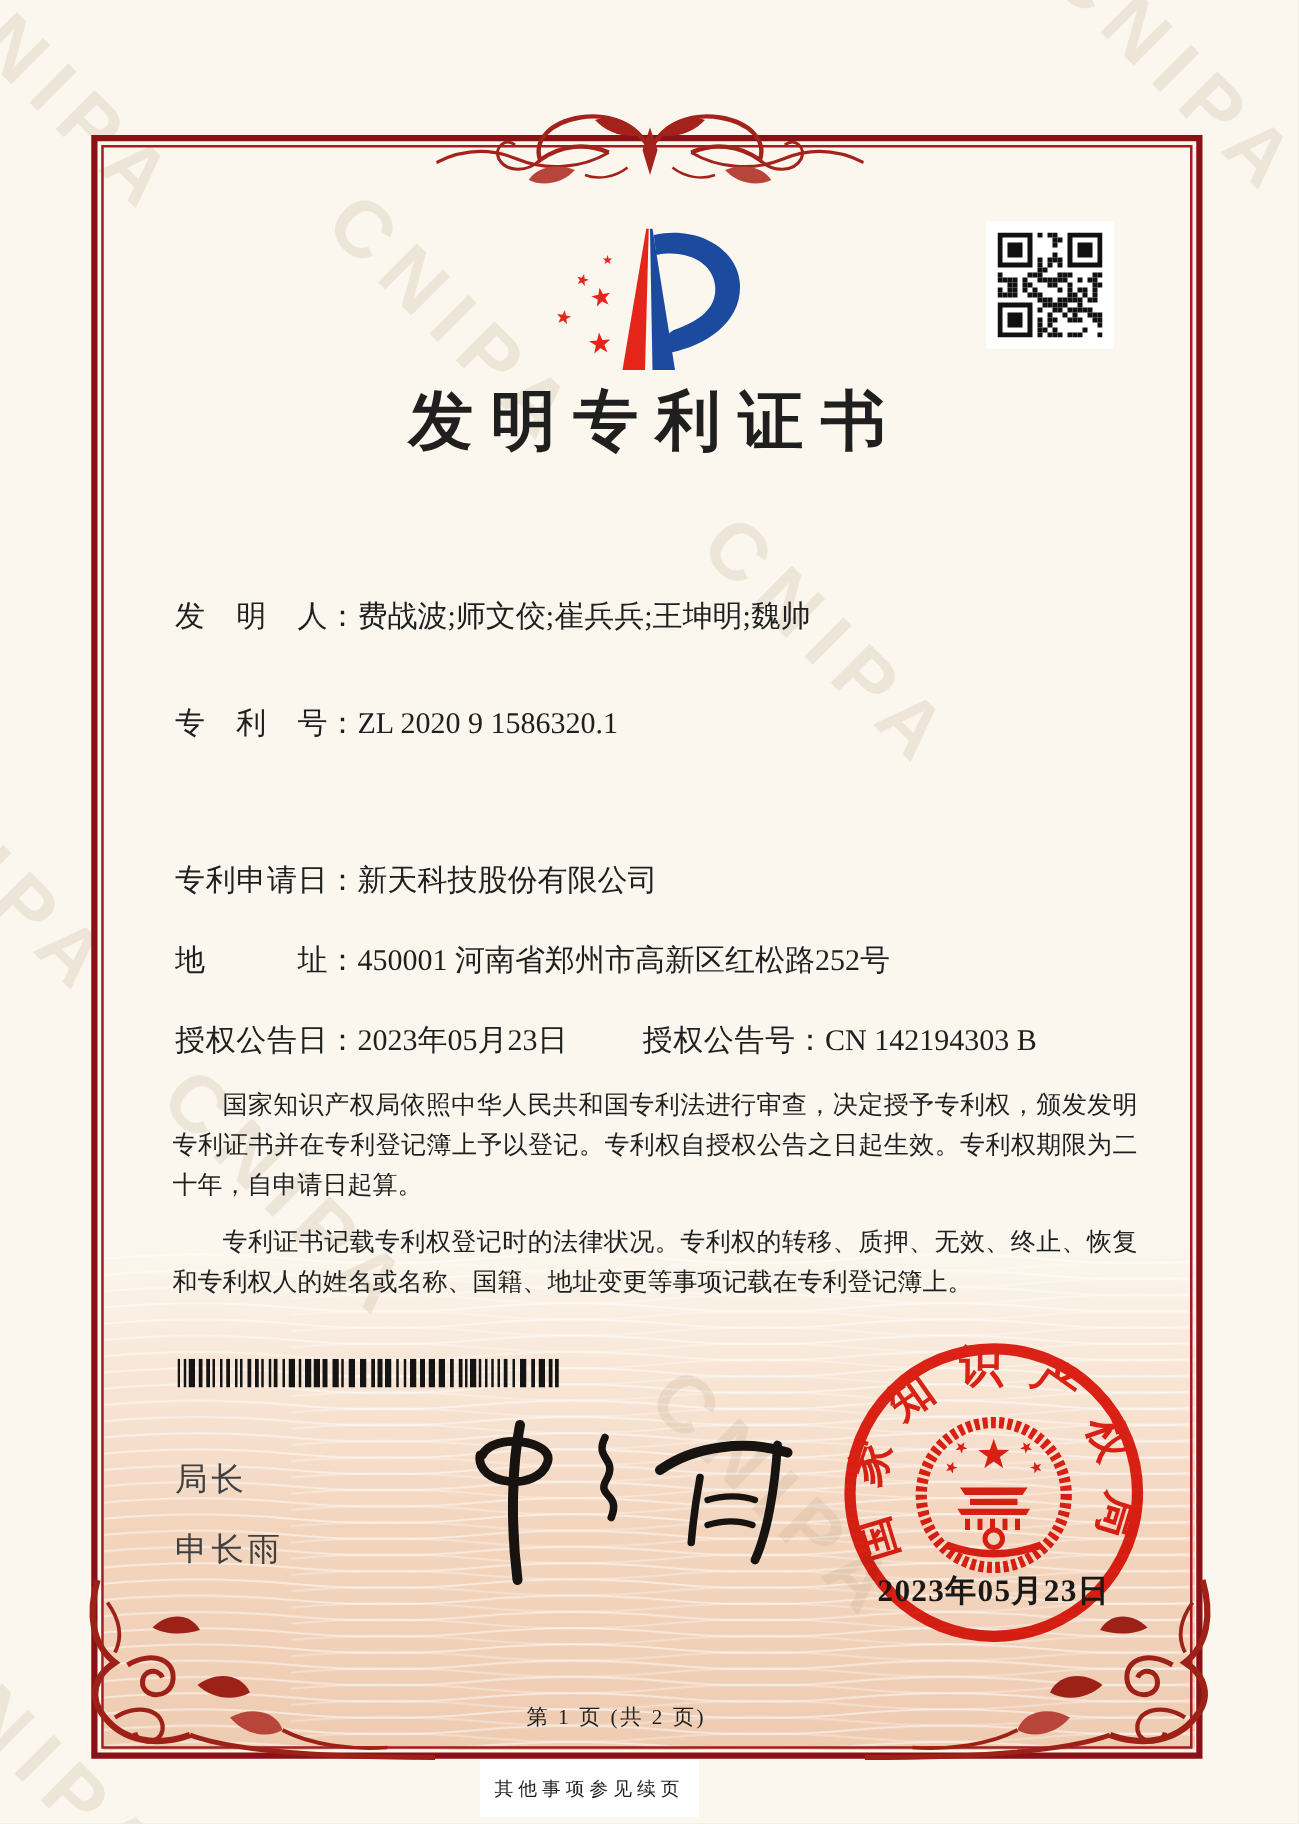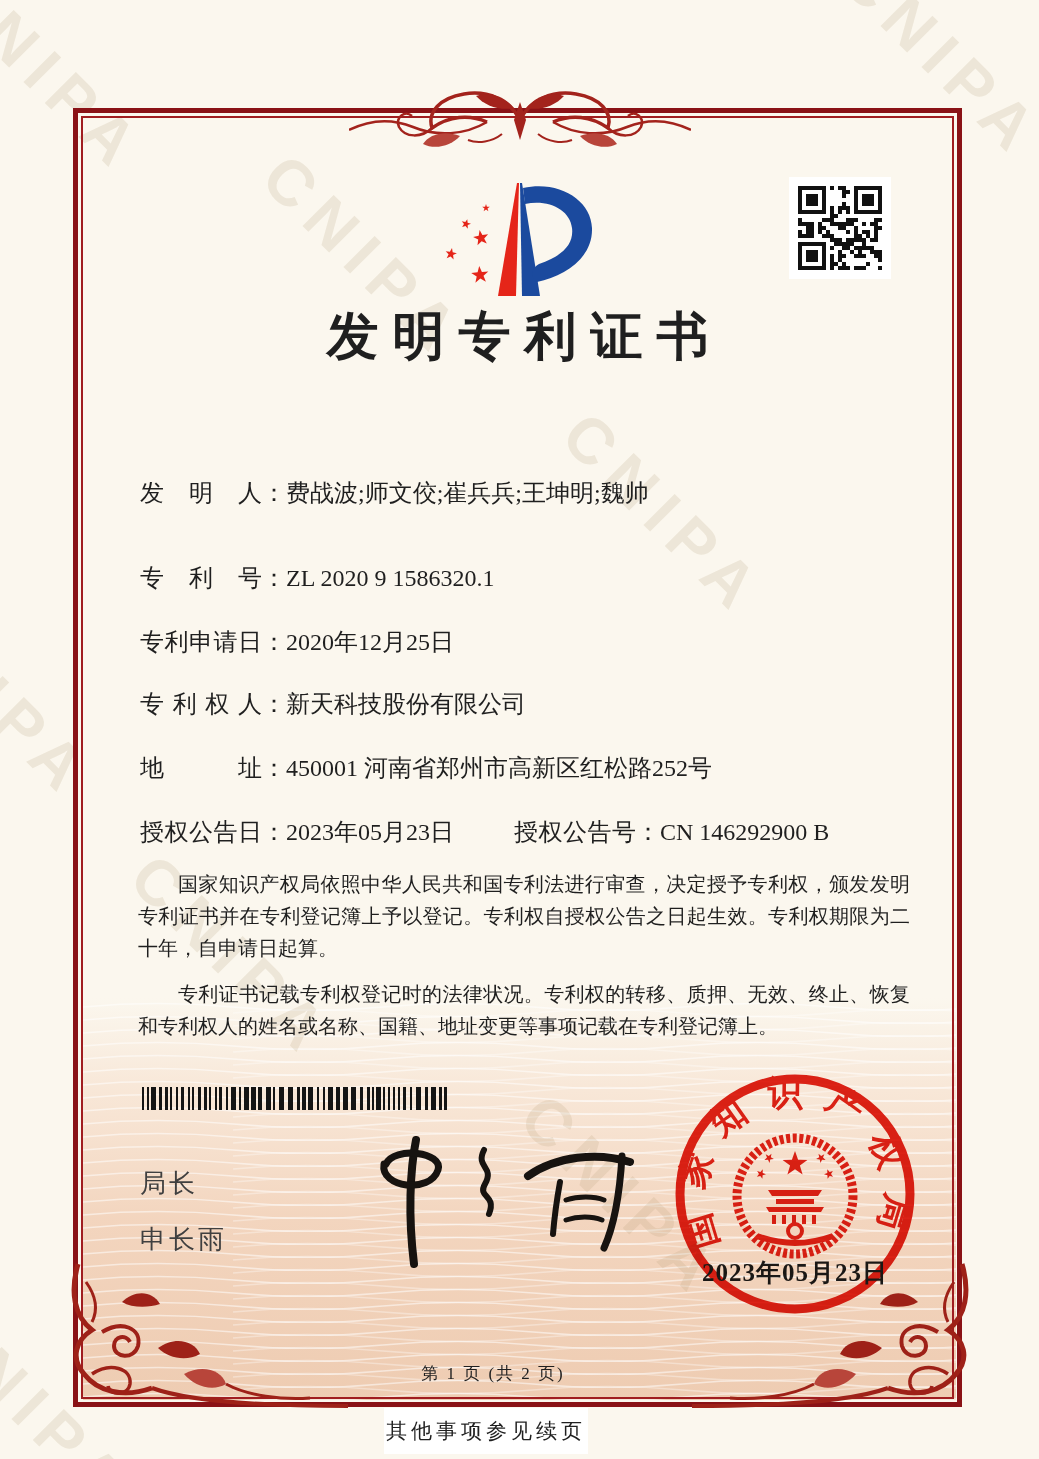--- a/index.html
+++ b/index.html
@@ -54,23 +54,23 @@
   .signoff{position:absolute;left:140px;font-family:"Liberation Sans","DejaVu Sans",sans-serif;
            font-size:26px;letter-spacing:3px;color:#404040;}
   .so1{top:1166px}.so2{top:1222px}
   .sig{position:absolute;left:298px;top:1128px;width:362px;height:146px;}
 
   .seal{position:absolute;left:669px;top:1068px;width:252px;height:252px;mix-blend-mode:multiply;}
 
   .page-num{position:absolute;left:0;top:1362px;width:986px;text-align:center;
             font-size:17px;letter-spacing:2px;}
 
-  .footer-box{position:absolute;left:384px;top:1408px;width:204px;height:46px;background:#ffffff;
+  .footer-box{position:absolute;left:384px;top:1408px;width:175px;height:46px;background:#ffffff;
               display:flex;align-items:center;justify-content:center;
-              font-size:21px;letter-spacing:4px;}
+              font-size:15px;letter-spacing:4px;}
 </style>
 </head>
 <body>
 
 <div class="page">
 
   <div class="band">
     <svg width="873" height="402" viewBox="0 0 873 402" preserveAspectRatio="none">
       <defs>
         <linearGradient id="peach" x1="0" y1="0" x2="0" y2="1">
@@ -299,33 +299,30 @@
   </div>
 
   <div class="title">发明专利证书</div>
 
   <div class="row r2">
     <span class="flabel">发明人</span><span class="fcolon">：</span><span class="fvalue">费战波;师文佼;崔兵兵;王坤明;魏帅</span>
   </div>
   <div class="row r3">
     <span class="flabel">专利号</span><span class="fcolon">：</span><span class="fvalue">ZL 2020 9 1586320.1</span>
   </div>
-  <div class="row r4">
-    <span class="flabel">专利申请日</span><span class="fcolon">：</span><span class="fvalue">2020年12月25日</span>
-  </div>
   <div class="row r5">
-    <span class="flabel">专利权人</span><span class="fcolon">：</span><span class="fvalue">新天科技股份有限公司</span>
+    <span class="flabel">专利申请日</span><span class="fcolon">：</span><span class="fvalue">新天科技股份有限公司</span>
   </div>
   <div class="row r6">
     <span class="flabel">地址</span><span class="fcolon">：</span><span class="fvalue">450001 河南省郑州市高新区红松路252号</span>
   </div>
   <div class="row r7">
     <span class="flabel">授权公告日</span><span class="fcolon">：</span><span class="fvalue">2023年05月23日</span>
     <span class="grant2">
-      <span class="flabel">授权公告号</span><span class="fcolon">：</span><span class="fvalue">CN 146292900 B</span>
+      <span class="flabel">授权公告号</span><span class="fcolon">：</span><span class="fvalue">CN 142194303 B</span>
     </span>
   </div>
 
   <div class="paras">
     <p>国家知识产权局依照中华人民共和国专利法进行审查，决定授予专利权，颁发发明专利证书并在专利登记簿上予以登记。专利权自授权公告之日起生效。专利权期限为二十年，自申请日起算。</p>
     <p>专利证书记载专利权登记时的法律状况。专利权的转移、质押、无效、终止、恢复和专利权人的姓名或名称、国籍、地址变更等事项记载在专利登记簿上。</p>
   </div>
 
   <svg class="barcode" id="barcode-svg" viewBox="0 0 312 23" preserveAspectRatio="none">
       <g fill="#141414">

